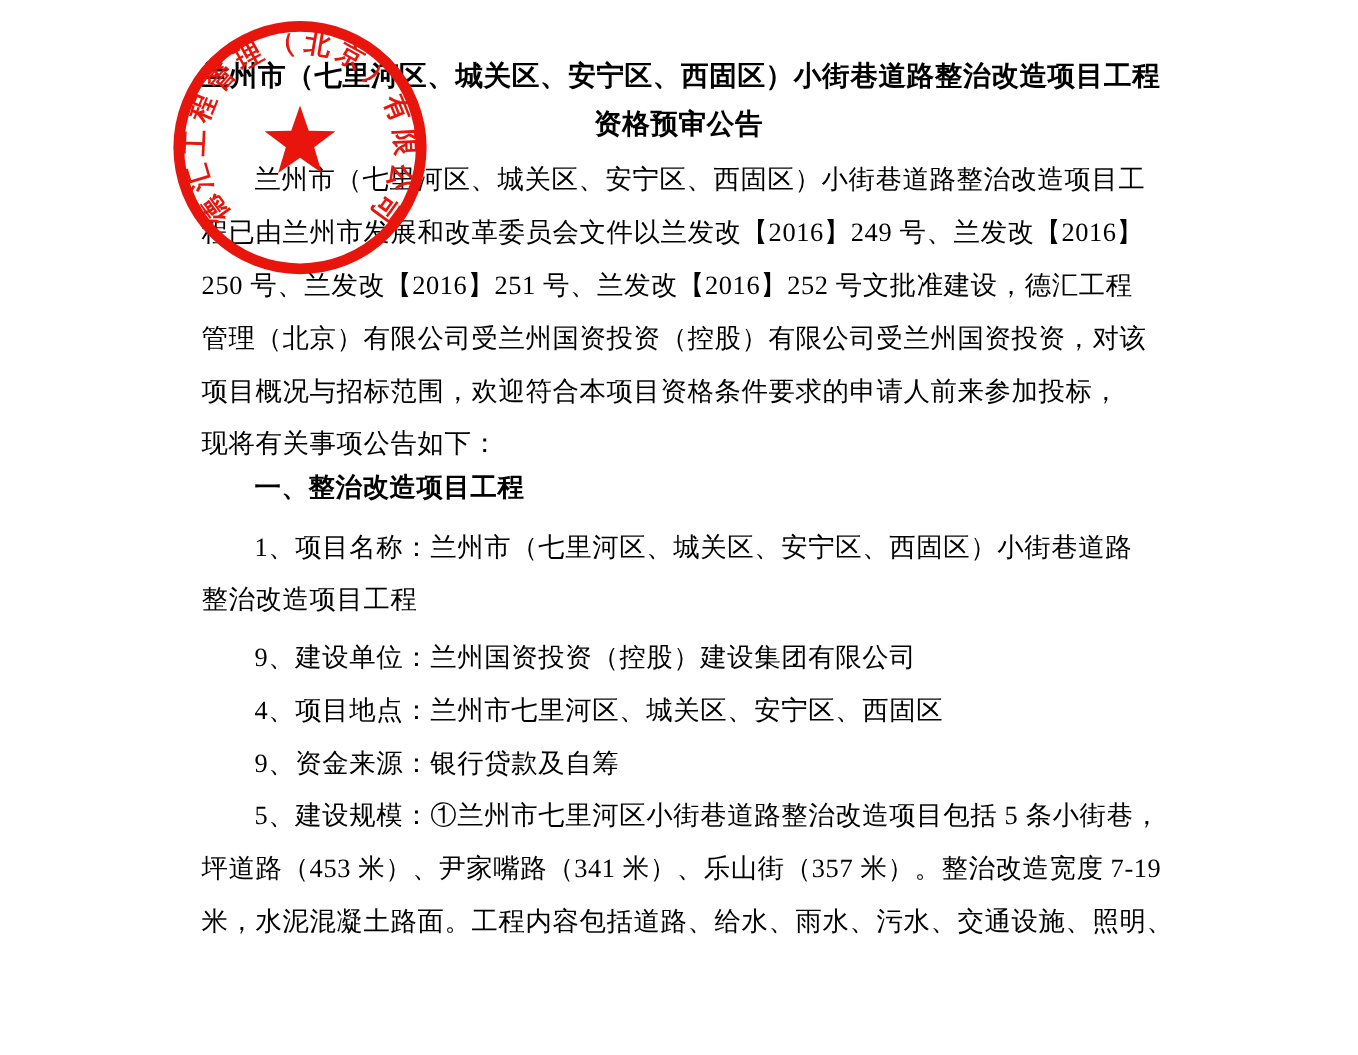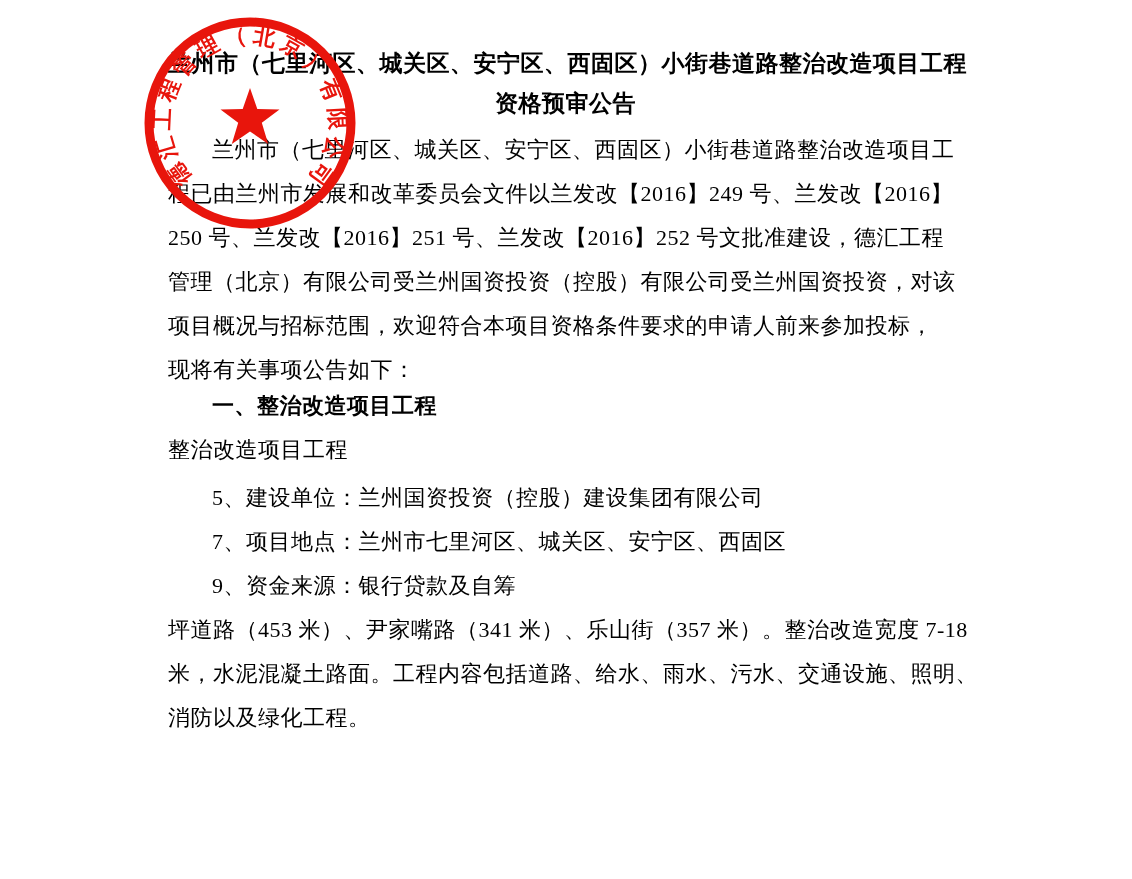--- a/index.html
+++ b/index.html
@@ -74,27 +74,28 @@
       <div class="line">程已由兰州市发展和改革委员会文件以兰发改【2016】249 号、兰发改【2016】</div>
       <div class="line">250 号、兰发改【2016】251 号、兰发改【2016】252 号文批准建设，德汇工程</div>
       <div class="line">管理（北京）有限公司受兰州国资投资（控股）有限公司受兰州国资投资，对该</div>
       <div class="line">项目概况与招标范围，欢迎符合本项目资格条件要求的申请人前来参加投标，</div>
       <div class="line">现将有关事项公告如下：</div>
     </div>
 
     <div class="line indent bold heading-line">一、整治改造项目工程</div>
 
     <div>
+      <div class="line indent mt6">1、项目名称：兰州市（七里河区、城关区、安宁区、西固区）小街巷道路</div>
       <div class="line">整治改造项目工程</div>
-      <div class="line indent mt4">5、建设单位：兰州国资投资（控股）建设集团有限公司</div>
-      <div class="line indent">7、项目地点：兰州市七里河区、城关区、安宁区、西固区</div>
+      <div class="line indent mt4">9、建设单位：兰州国资投资（控股）建设集团有限公司</div>
+      <div class="line indent">4、项目地点：兰州市七里河区、城关区、安宁区、西固区</div>
       <div class="line indent">9、资金来源：银行贷款及自筹</div>
-      <div class="line">坪道路（453 米）、尹家嘴路（341 米）、乐山街（357 米）。整治改造宽度 7-18</div>
+      <div class="line indent">5、建设规模：①兰州市七里河区小街巷道路整治改造项目包括 5 条小街巷，</div>
+      <div class="line">坪道路（453 米）、尹家嘴路（341 米）、乐山街（357 米）。整治改造宽度 7-19</div>
       <div class="line">米，水泥混凝土路面。工程内容包括道路、给水、雨水、污水、交通设施、照明、</div>
-      <div class="line">消防以及绿化工程。</div>
     </div>
 
   </div>
 
   <svg class="seal" viewBox="0 0 224 224">
     <circle id="seal-ring" cx="112" cy="112" r="101" fill="none" stroke-width="9" stroke="#e8150c"></circle>
     <polygon id="seal-star" points="112,77 119.3,98 141.5,98.4 123.8,111.8 130.2,133.1 112,120.4 93.8,133.1 100.2,111.8 82.5,98.4 104.7,98" fill="#e8150c">
     </polygon>
     <g id="seal-text">
         <text x="47.278640450004204" y="159.02282018339784" transform="rotate(-126 47.278640450004204 159.02282018339784)" class="seal-char" fill="#e8150c">德</text>

